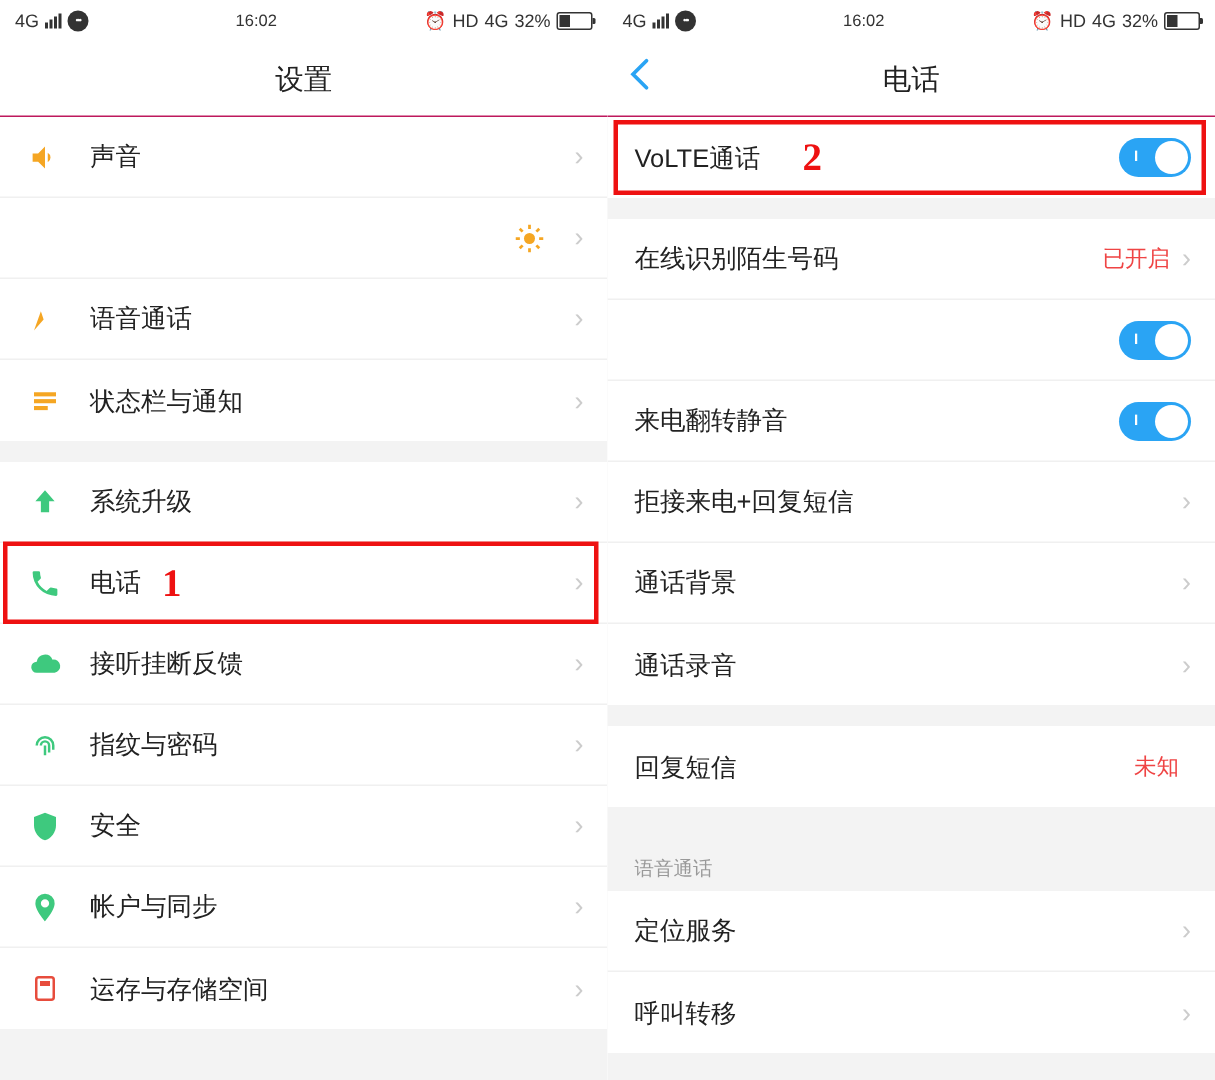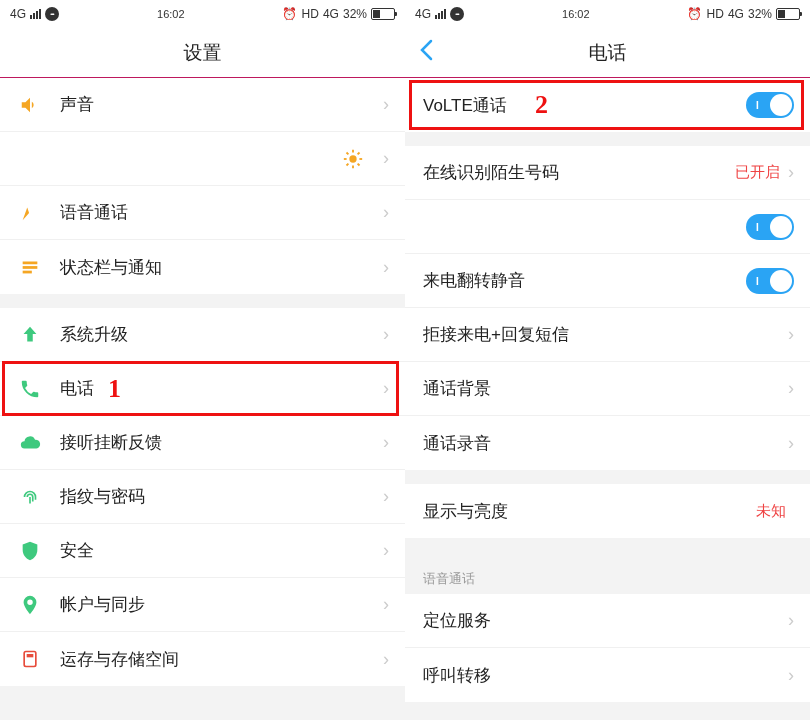--- a/index.html
+++ b/index.html
@@ -333,21 +333,21 @@
           <span class="row-label">通话背景</span>
           <span class="chevron">›</span>
         </div>
         <div class="row">
           <span class="row-label">通话录音</span>
           <span class="chevron">›</span>
         </div>
       </div>
       <div class="group">
         <div class="row">
-          <span class="row-label">显示与亮度</span>
+          <span class="row-label">回复短信</span>
           <span class="row-value">未知</span>
         </div>
       </div>
       <div class="section-header">语音通话</div>
       <div class="group">
         <div class="row">
           <span class="row-label">定位服务</span>
           <span class="chevron">›</span>
         </div>
         <div class="row">

